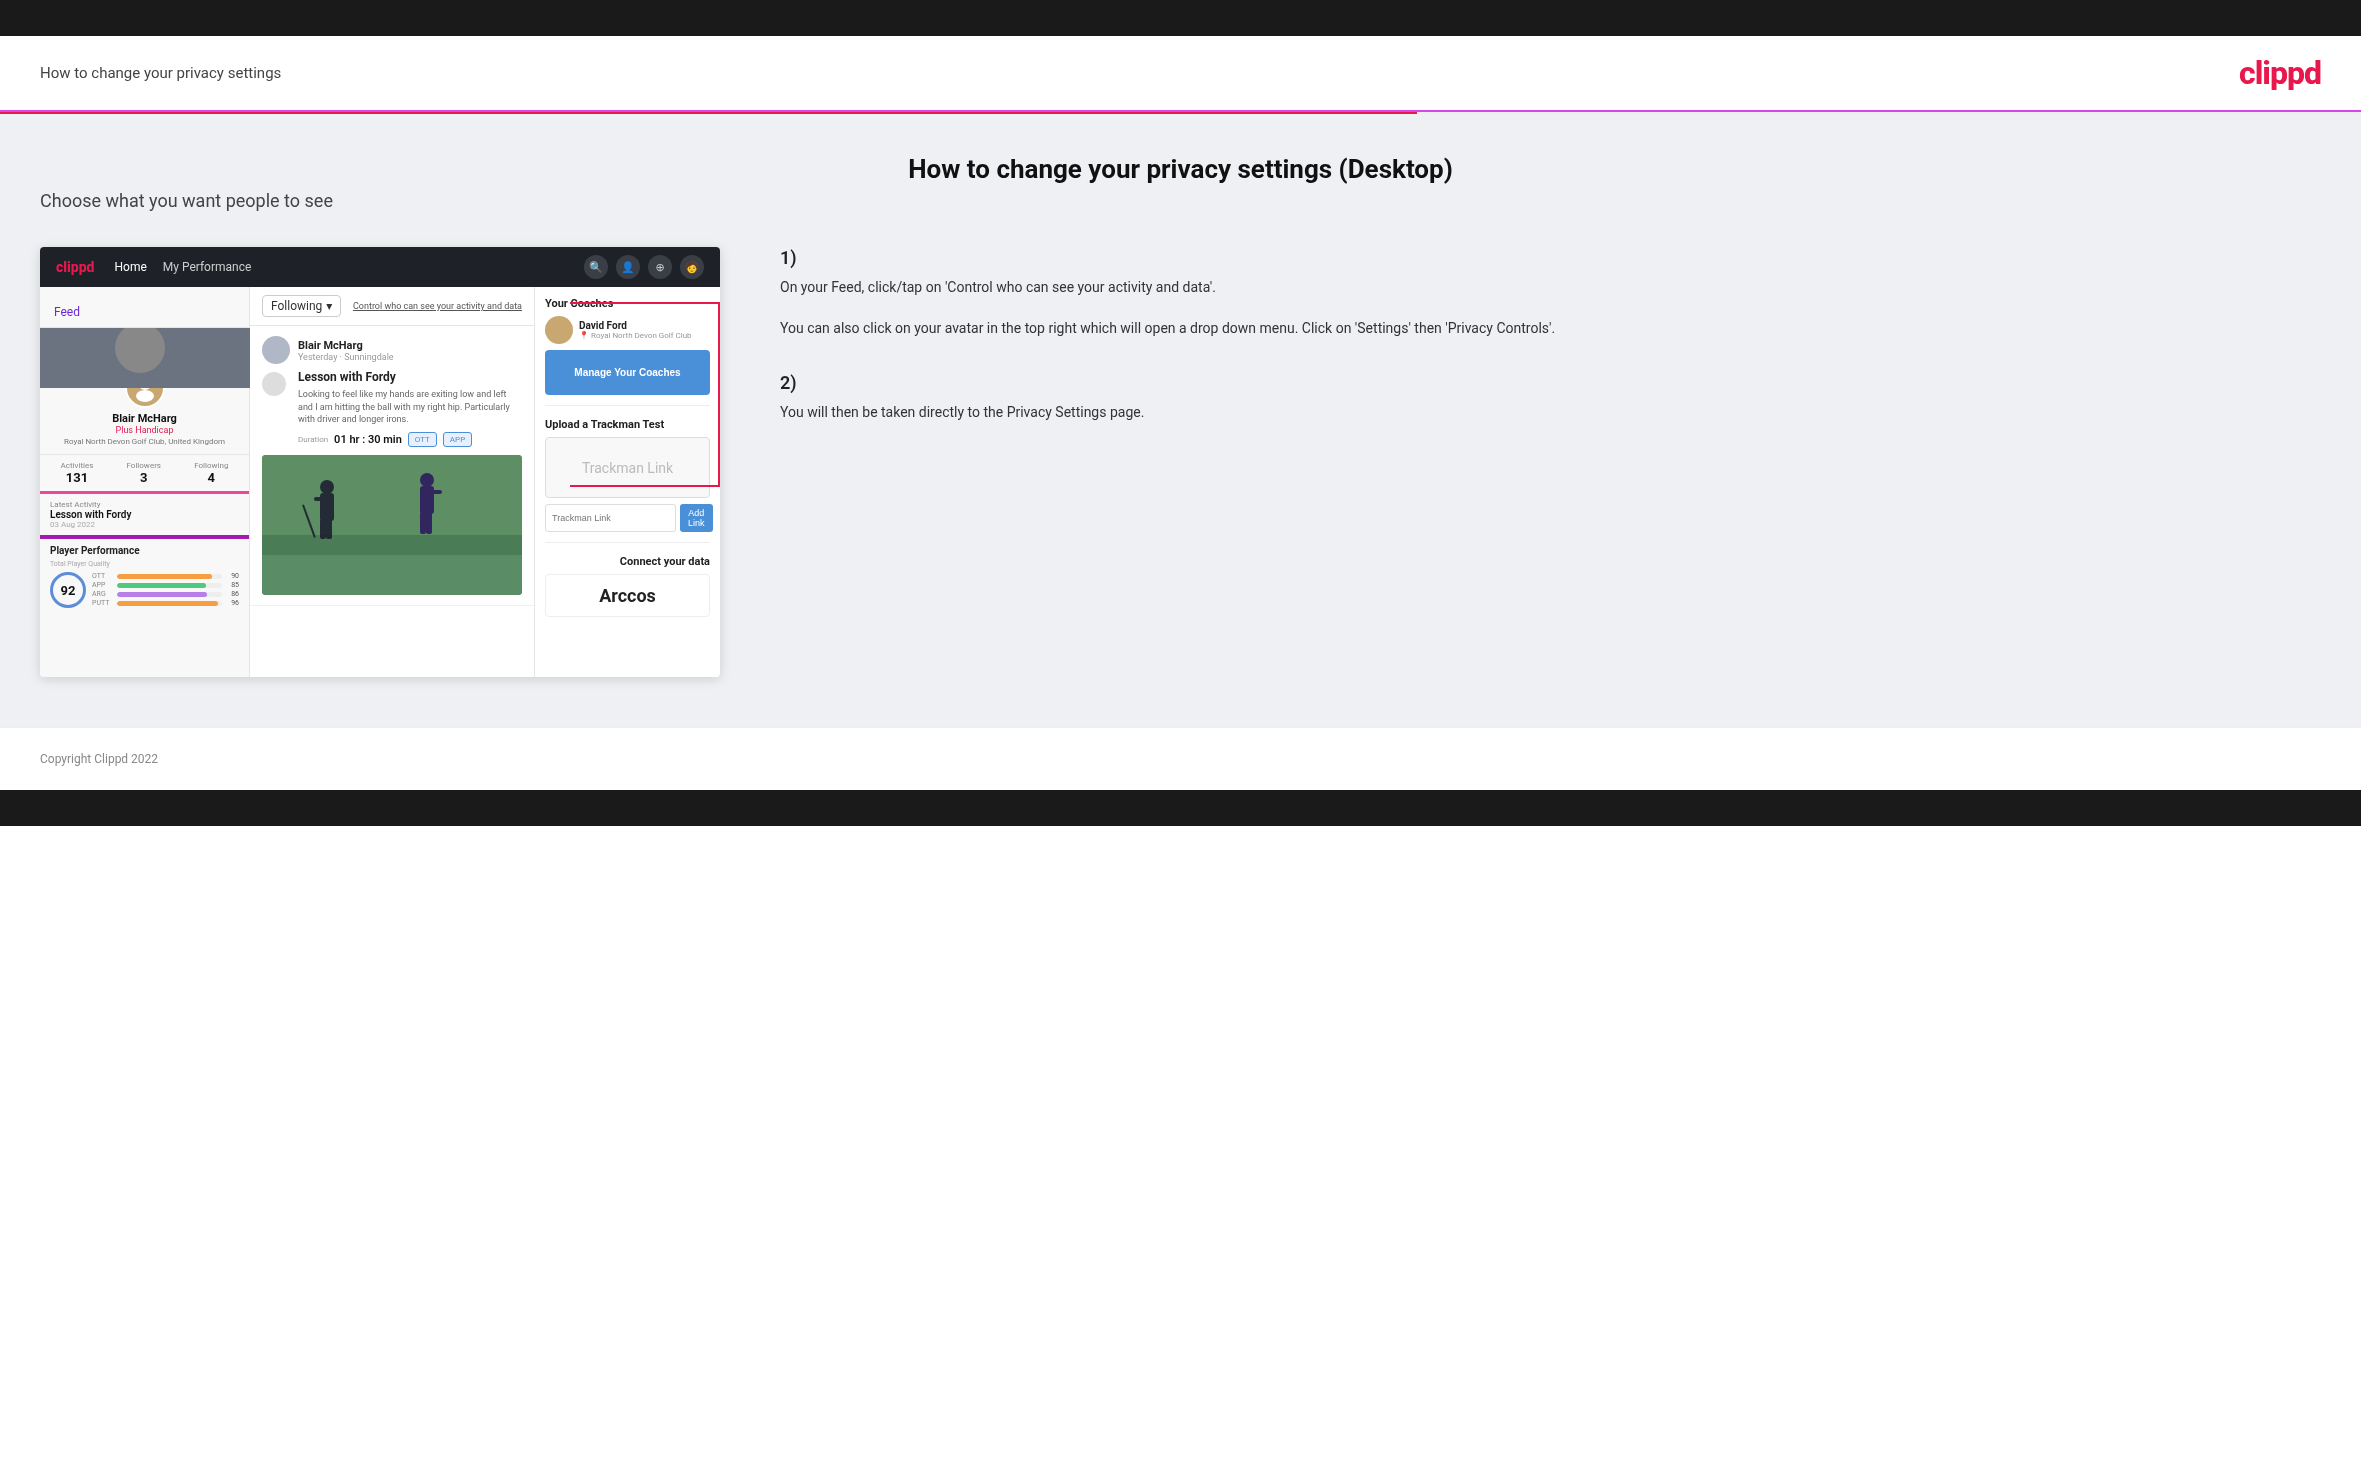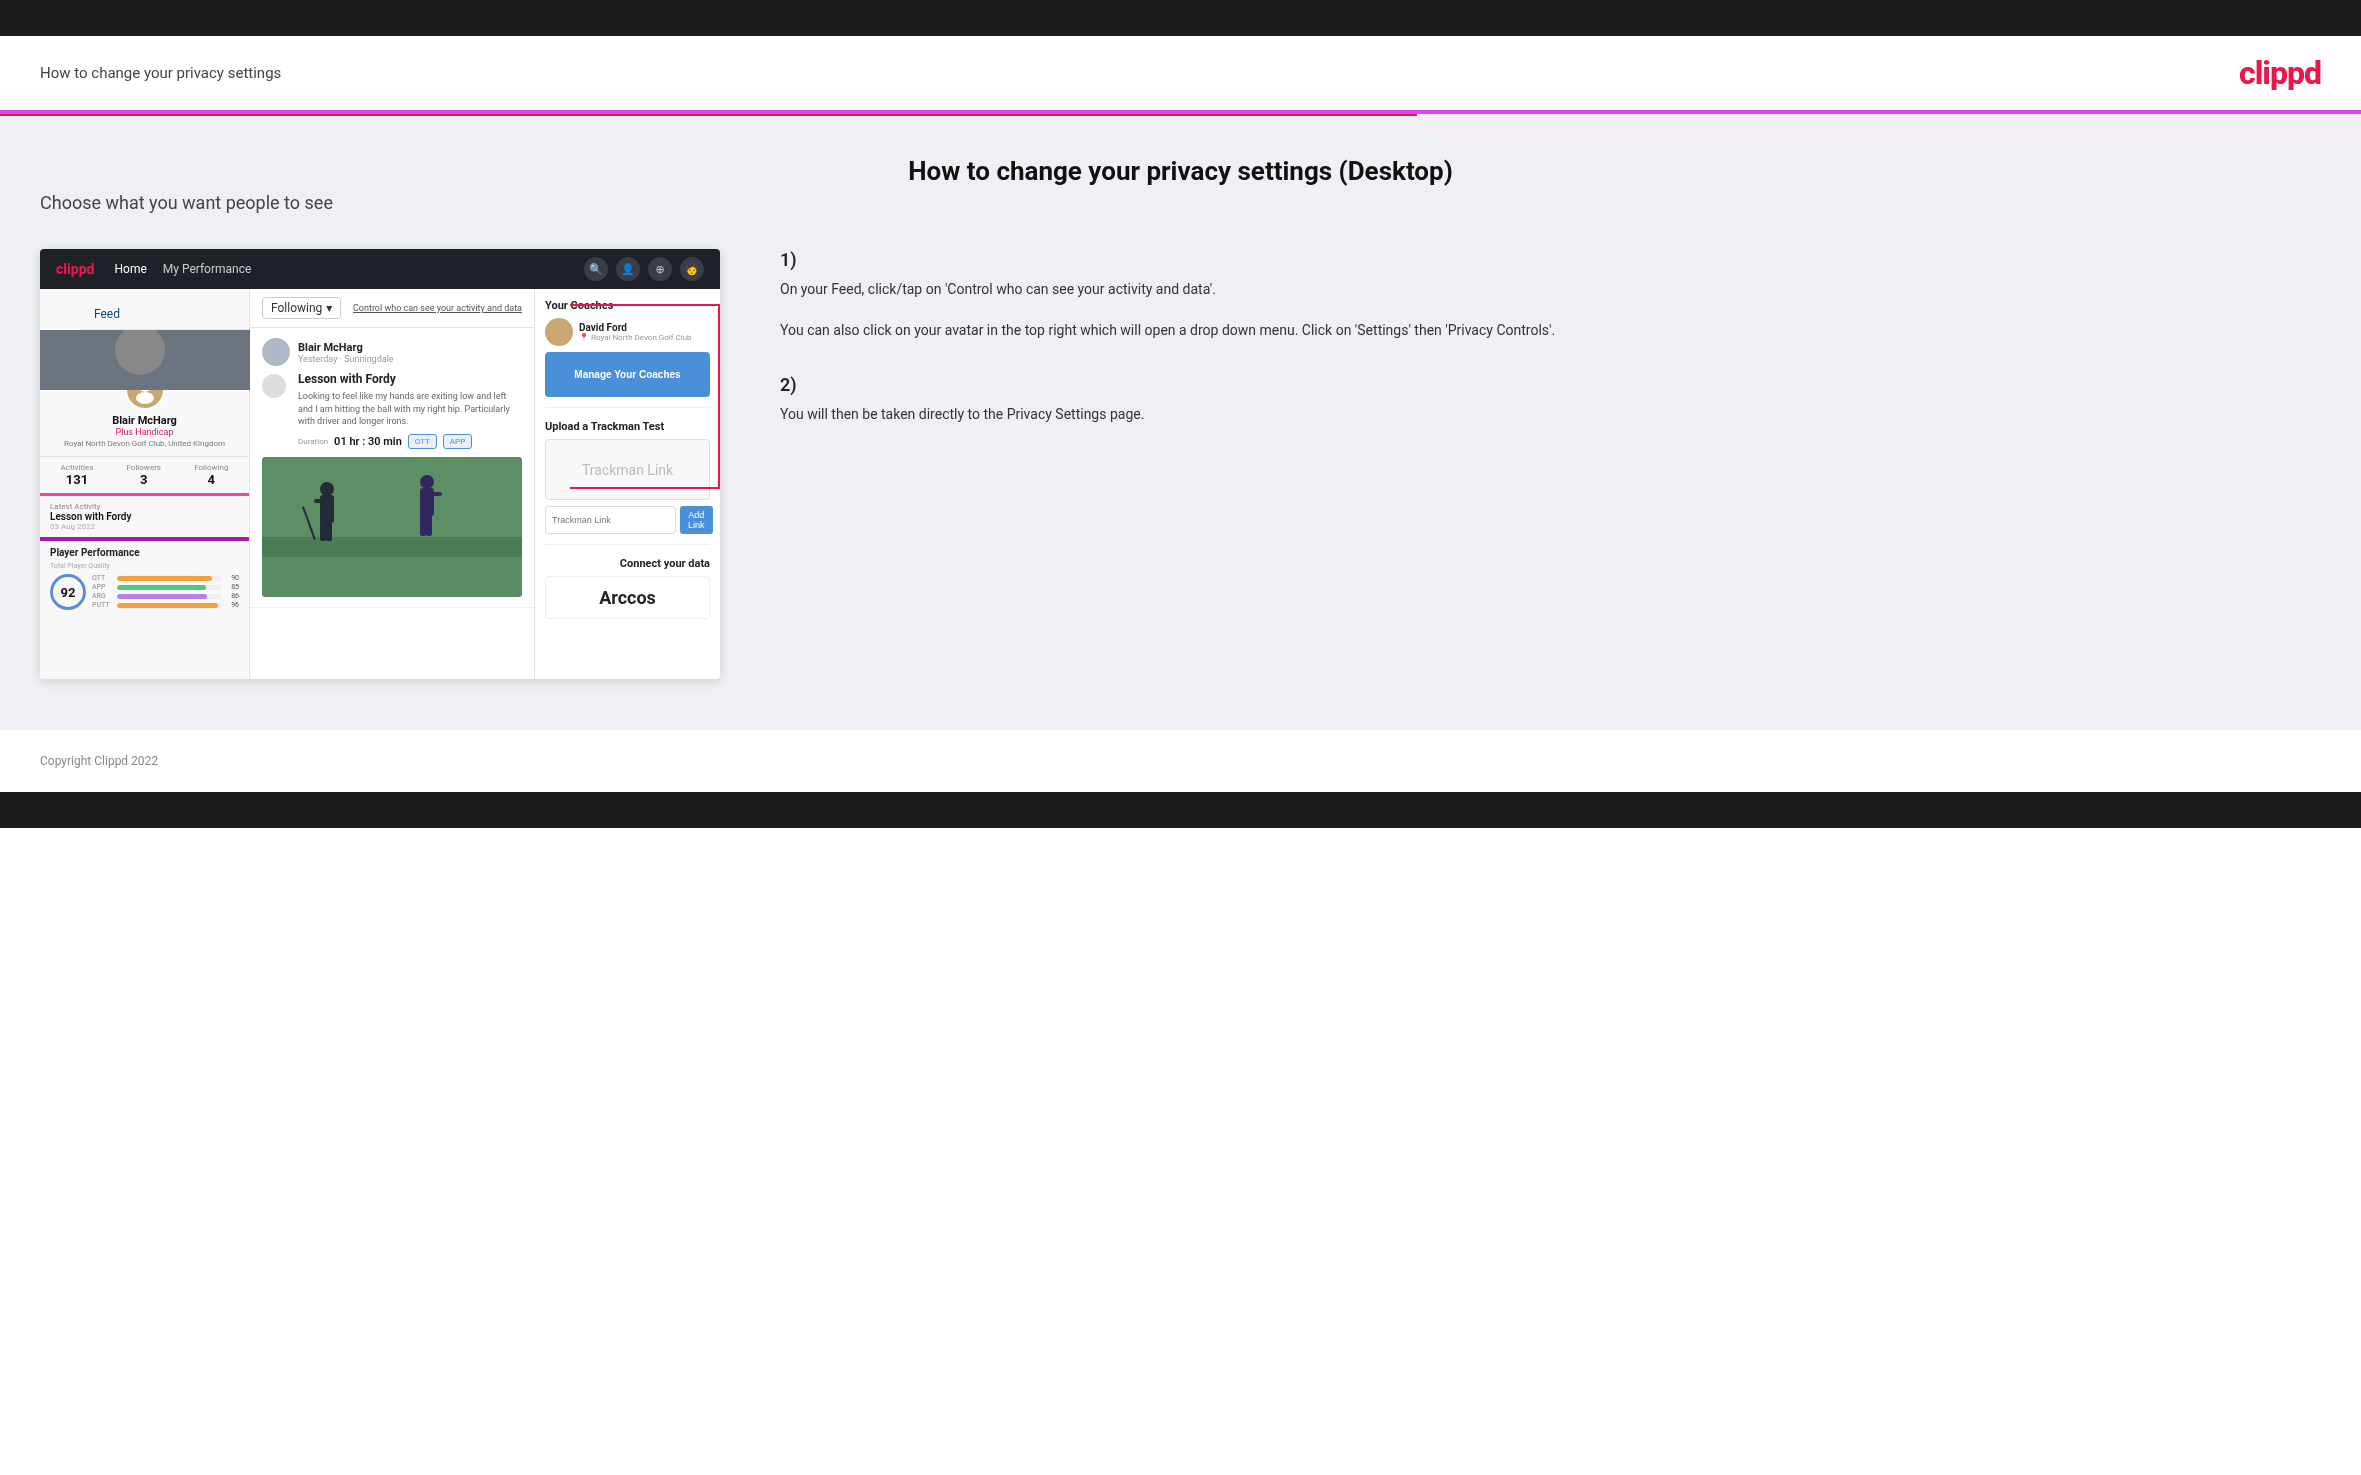--- a/index.html
+++ b/index.html
@@ -14,21 +14,21 @@
       background: #1a1a1a;
       height: 36px;
     }
 
     
     .site-header {
       display: flex;
       align-items: center;
       justify-content: space-between;
       padding: 18px 40px;
-      border-bottom: 4px solid #d946ef;
+      border-bottom: 2px solid #d946ef;
       gap: 43px;
     }
     .site-header .page-title {
       font-size: 15px;
       color: #444;
     }
     .logo {
       font-size: 32px;
       font-weight: 800;
       color: #e8184d;
@@ -118,23 +118,22 @@
     .app-sidebar {
       width: 210px;
       flex-shrink: 0;
       background: #f8f8f8;
       border-right: 1px solid #e5e5e5;
       padding: 10px 0;
     }
     .feed-tab {
       padding: 8px 14px;
       font-size: 12px;
-      color: #0c4a6e;
+      color: #6d28d9;
       border-bottom: 1px solid #e5e5e5;
-      margin-left: 40px;
     }
     .profile-banner {
       background: #888;
       height: 60px;
       position: relative;
     }
     .avatar-wrap {
       display: flex;
       flex-direction: column;
       align-items: center;

